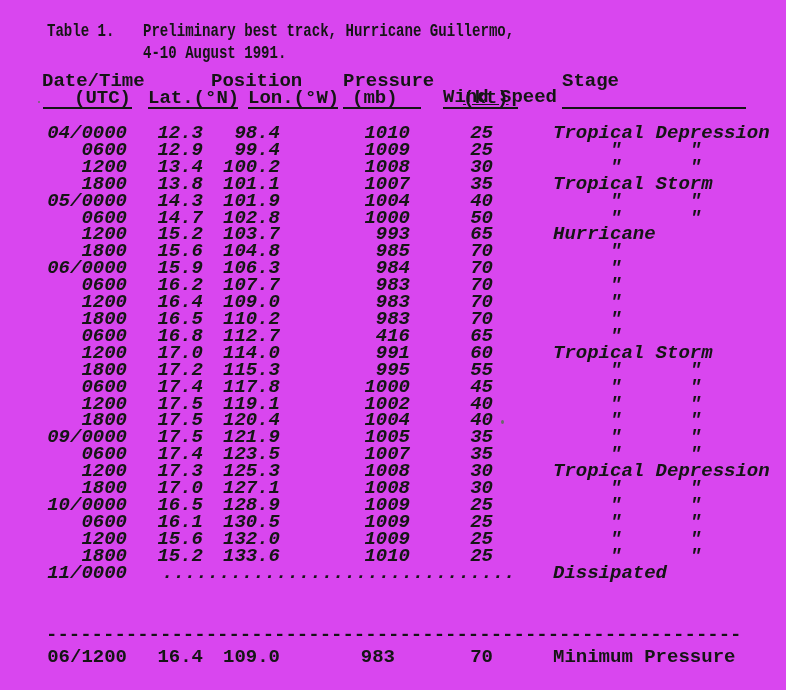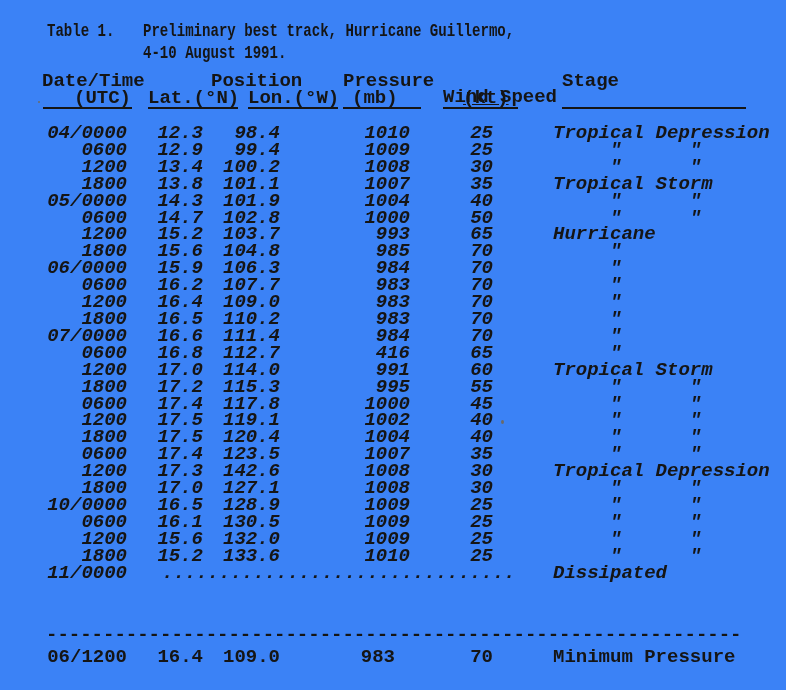--- a/index.html
+++ b/index.html
@@ -1,20 +1,20 @@
 <!DOCTYPE html>
 <html><head>
 <meta charset="utf-8">
 <style>
   * { margin:0; padding:0; box-sizing:border-box; }
   html,body { background:#ffffff; }
   .page {
     position:relative;
     width:786px; height:690px;
-    background:#3b82f6;
+    background:#d946ef;
     color:#151515;
     font-family:"Liberation Mono","DejaVu Sans Mono",monospace;
     font-weight:700;
     font-size:19px;
     overflow:hidden;
   }
   .abs { position:absolute; line-height:19px; white-space:pre; }
   .condensed { display:inline-block; transform:scaleX(0.74); transform-origin:0 50%; }
   .uline { position:absolute; height:2px; background:#151515; }
   table.track, table.summary {
@@ -163,28 +163,20 @@
         </tr>
         <tr>
           <td class="c-date">1800</td>
           <td class="c-num">16.5</td>
           <td class="c-num">110.2</td>
           <td class="c-num">983</td>
           <td class="c-num">70</td>
           <td class="c-stage">     "</td>
         </tr>
         <tr>
-          <td class="c-date">07/0000</td>
-          <td class="c-num">16.6</td>
-          <td class="c-num">111.4</td>
-          <td class="c-num">984</td>
-          <td class="c-num">70</td>
-          <td class="c-stage">     "</td>
-        </tr>
-        <tr>
           <td class="c-date">0600</td>
           <td class="c-num">16.8</td>
           <td class="c-num">112.7</td>
           <td class="c-num">416</td>
           <td class="c-num">65</td>
           <td class="c-stage">     "</td>
         </tr>
         <tr>
           <td class="c-date">1200</td>
           <td class="c-num">17.0</td>
@@ -219,31 +211,39 @@
         </tr>
         <tr>
           <td class="c-date">1800</td>
           <td class="c-num">17.5</td>
           <td class="c-num">120.4</td>
           <td class="c-num">1004</td>
           <td class="c-num">40</td>
           <td class="c-stage">     "      "</td>
         </tr>
         <tr>
+          <td class="c-date">09/0000</td>
+          <td class="c-num">17.5</td>
+          <td class="c-num">121.9</td>
+          <td class="c-num">1005</td>
+          <td class="c-num">35</td>
+          <td class="c-stage">     "      "</td>
+        </tr>
+        <tr>
           <td class="c-date">0600</td>
           <td class="c-num">17.4</td>
           <td class="c-num">123.5</td>
           <td class="c-num">1007</td>
           <td class="c-num">35</td>
           <td class="c-stage">     "      "</td>
         </tr>
         <tr>
           <td class="c-date">1200</td>
           <td class="c-num">17.3</td>
-          <td class="c-num">142.6</td>
+          <td class="c-num">125.3</td>
           <td class="c-num">1008</td>
           <td class="c-num">30</td>
           <td class="c-stage">Tropical Depression</td>
         </tr>
         <tr>
           <td class="c-date">1800</td>
           <td class="c-num">17.0</td>
           <td class="c-num">127.1</td>
           <td class="c-num">1008</td>
           <td class="c-num">30</td>

